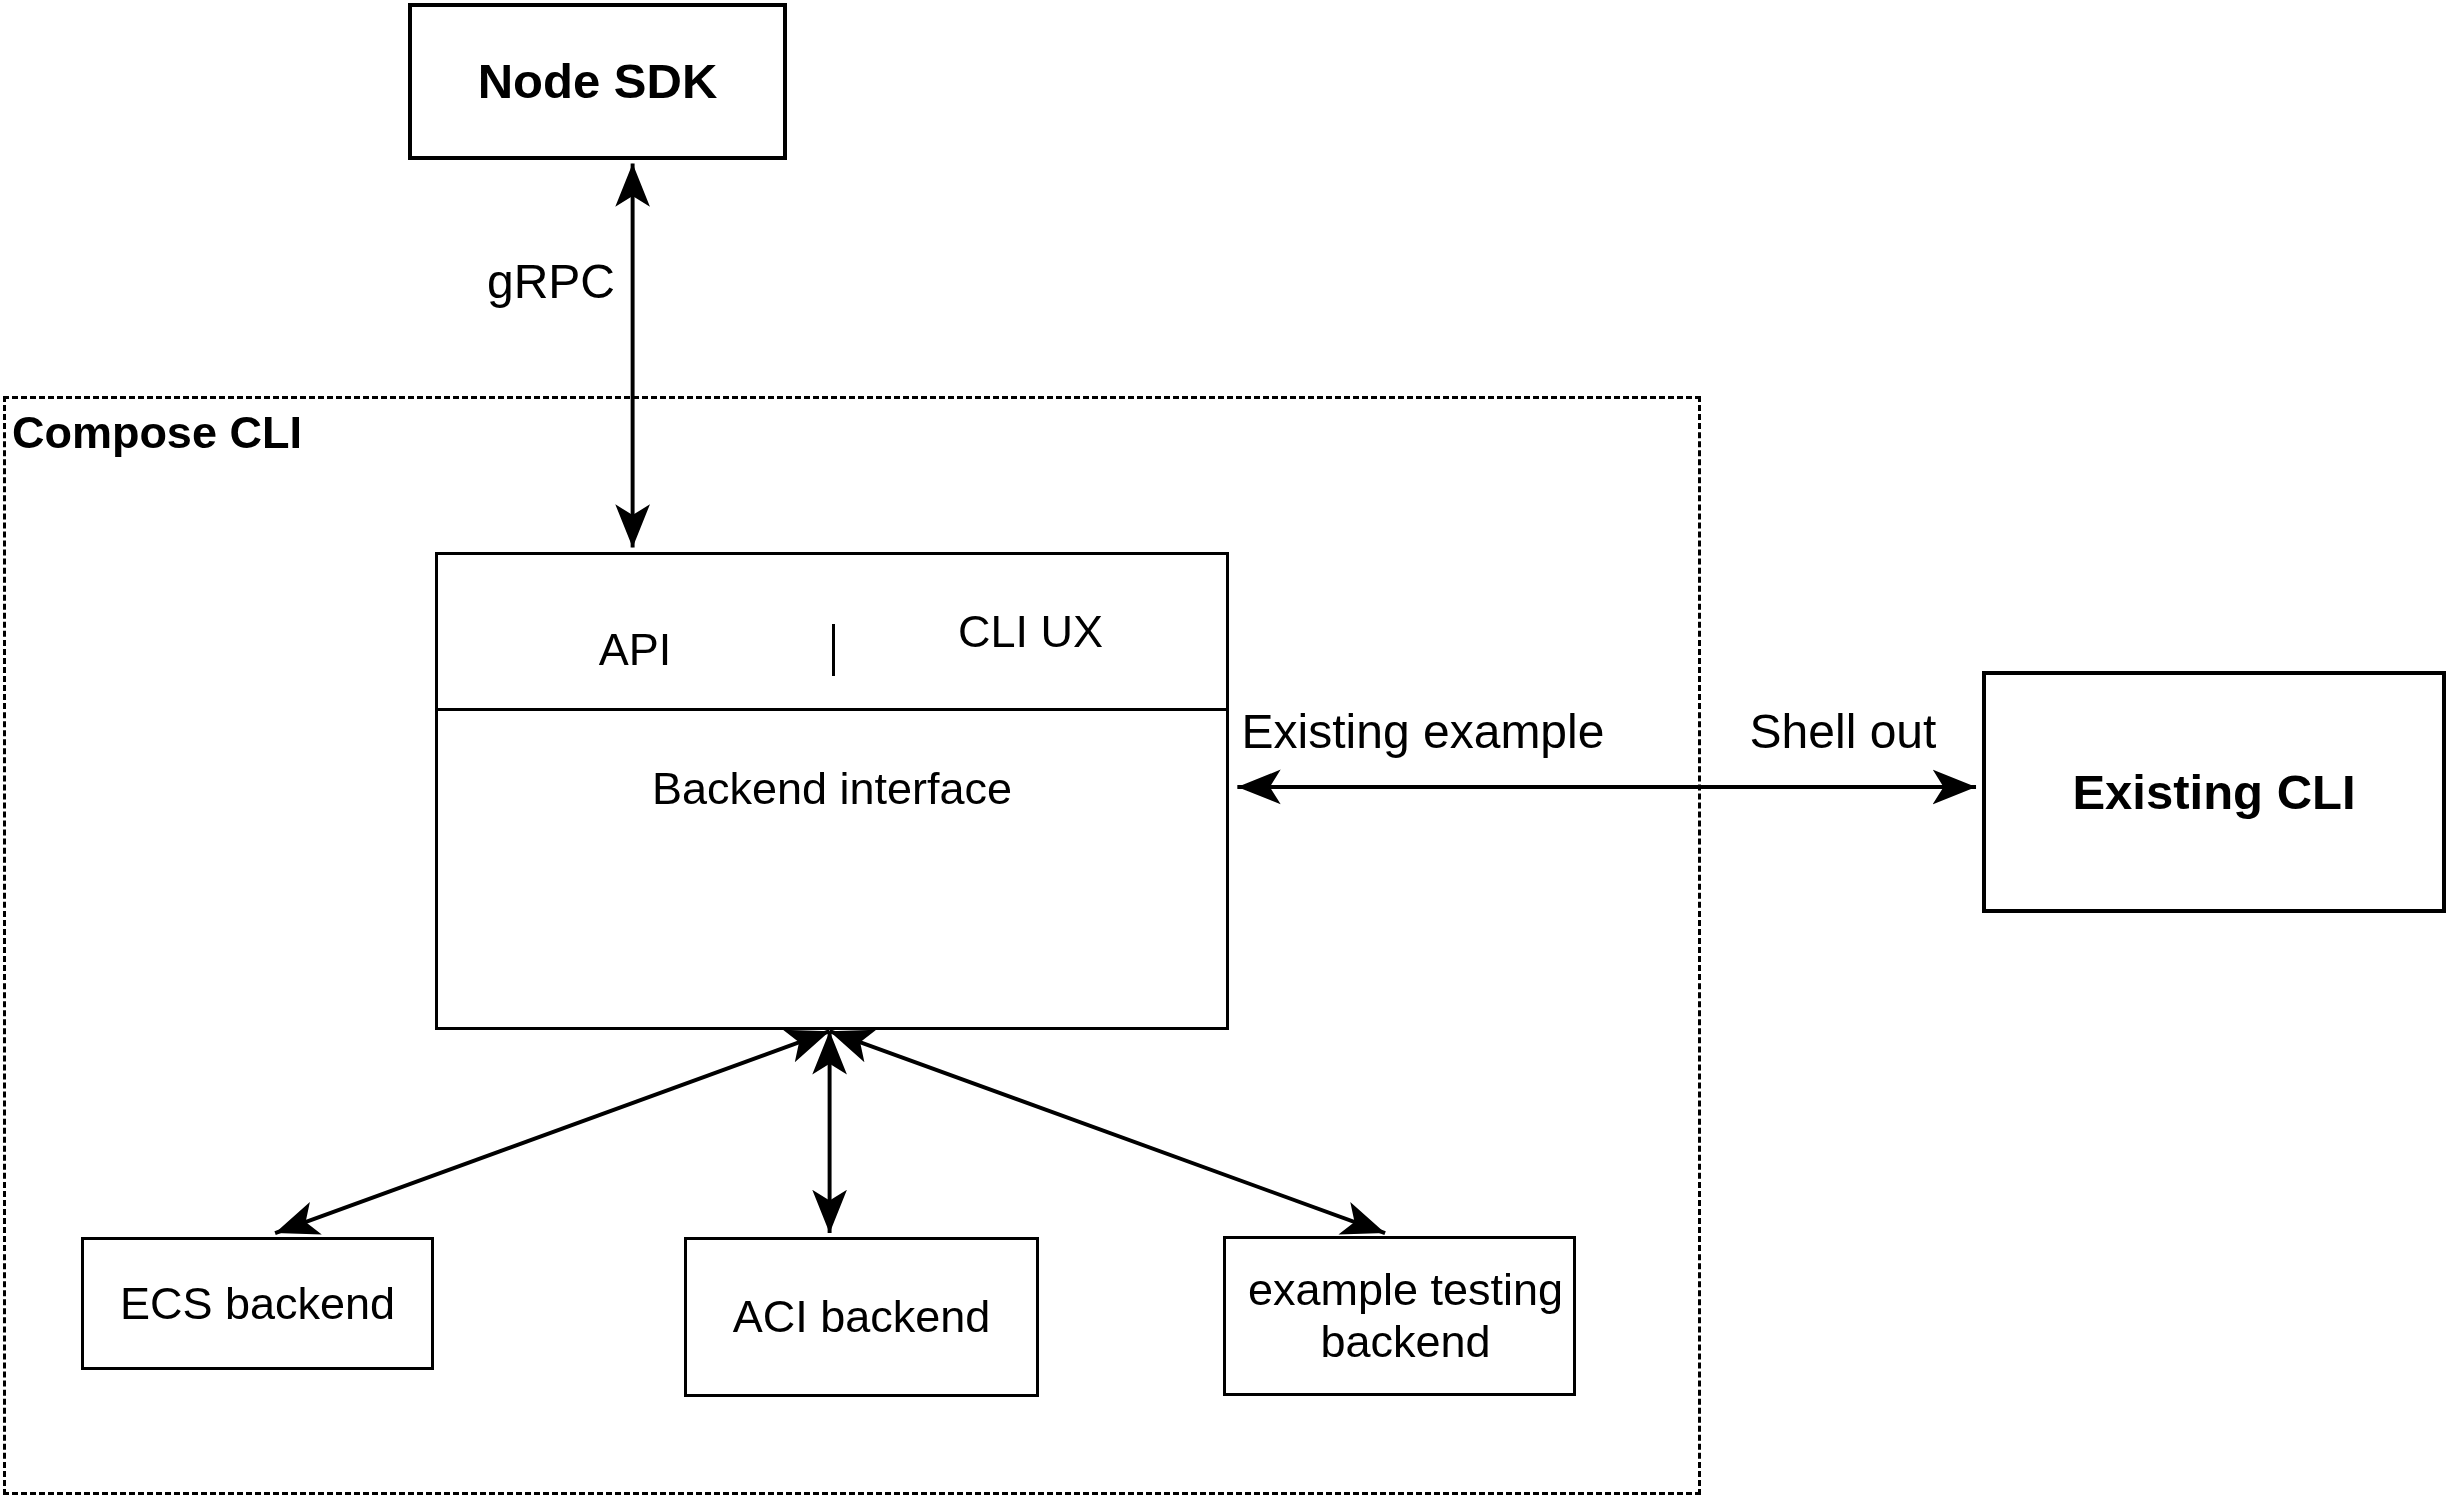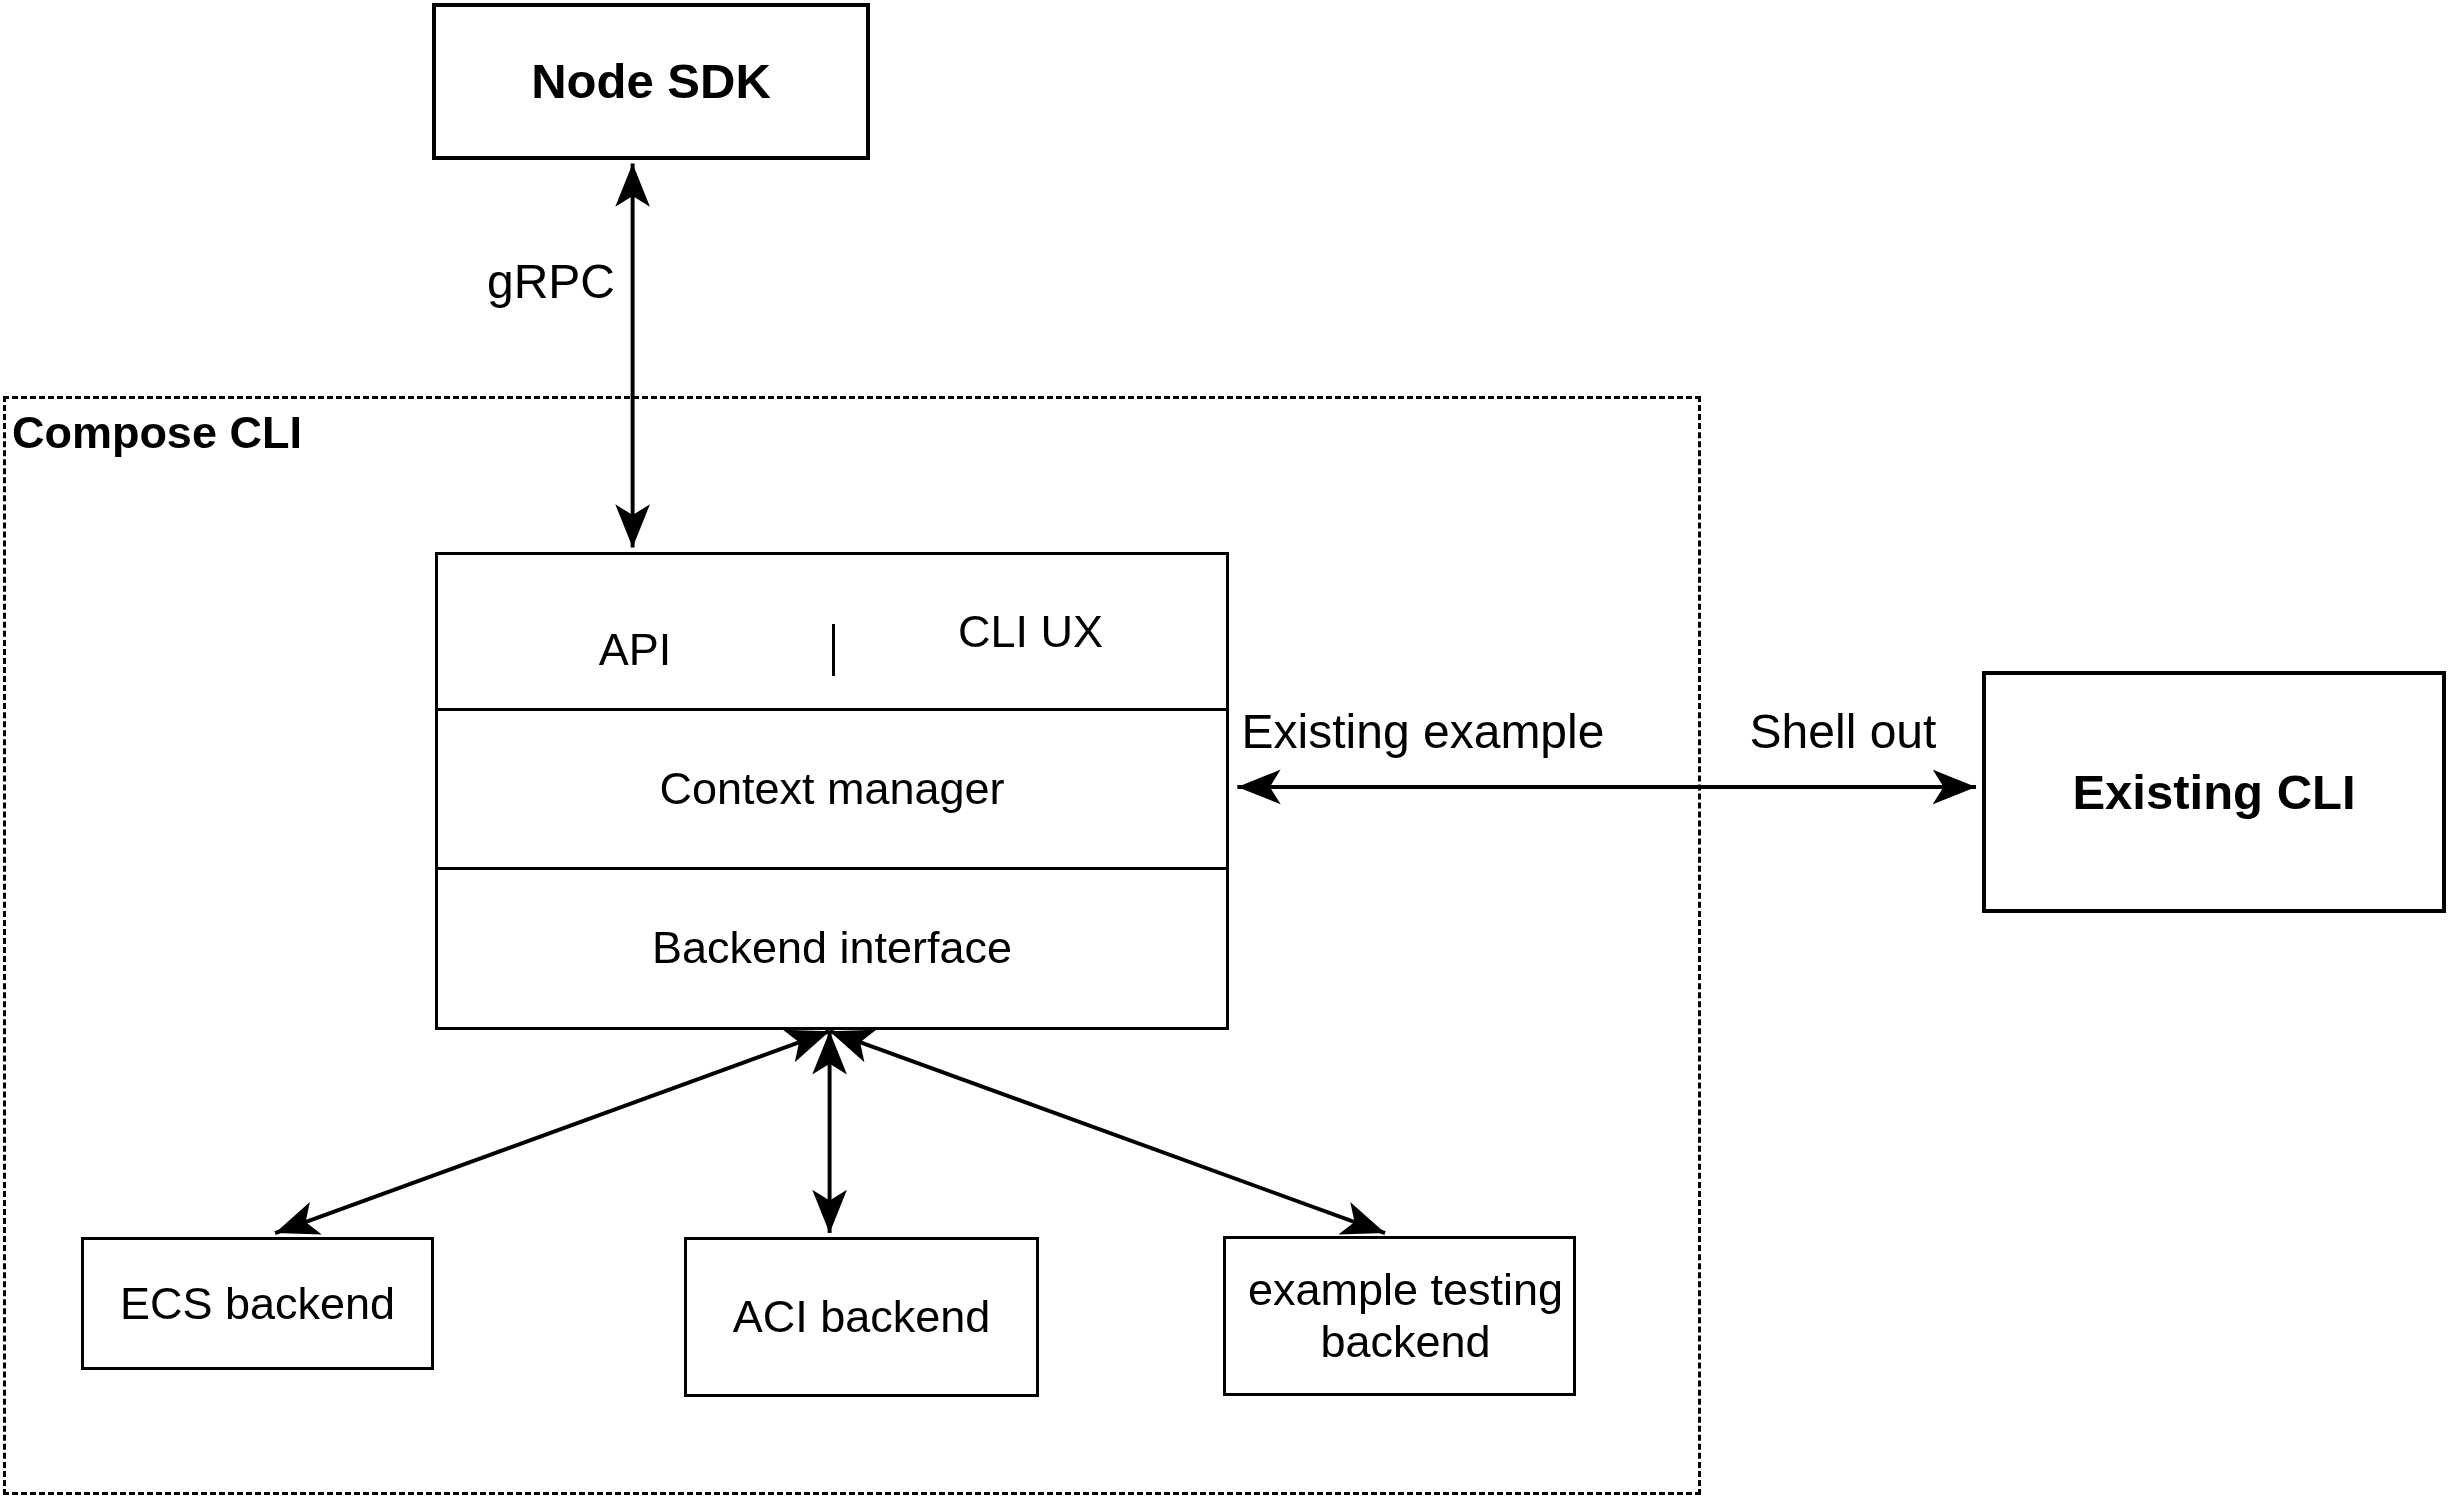--- a/index.html
+++ b/index.html
@@ -23,21 +23,21 @@
     display: flex;
     align-items: center;
     justify-content: center;
     text-align: center;
     font-size: 45px;
     line-height: 1.15;
   }
   .node.strong { border-width: 4.9px; font-weight: 700; font-size: 49px; }
 
   
-  .node-sdk      { left: 432px;  top: 3px;    width: 438px; height: 157px; }
+  .node-sdk      { left: 408px;  top: 3px;    width: 379px; height: 157px; }
   .existing-cli  { left: 1982px; top: 671px;  width: 464px; height: 242px; }
   .ecs-backend   { left: 81px;   top: 1237px; width: 353px; height: 133px; }
   .aci-backend   { left: 684px;  top: 1237px; width: 355px; height: 160px; }
   .example-backend { left: 1223px; top: 1236px; width: 353px; height: 160px; }
   .example-backend span { display: inline-block; max-width: 325px; margin-left: 12px; }
 
   
   .group {
     position: absolute;
     box-sizing: border-box;
@@ -122,23 +122,20 @@
   <div class="compound">
     <div class="row split">
       <div class="cell first">
         <span>API</span>
       </div>
       <div class="cell">
         <span>CLI UX</span>
       </div>
     </div>
     <div class="row">
-      <span>Context manager</span>
-    </div>
-    <div class="row">
       <span>Backend interface</span>
     </div>
   </div>
 
   <div class="node strong existing-cli">
     <span>Existing CLI</span>
   </div>
 
   <div class="node ecs-backend">
     <span>ECS backend</span>

